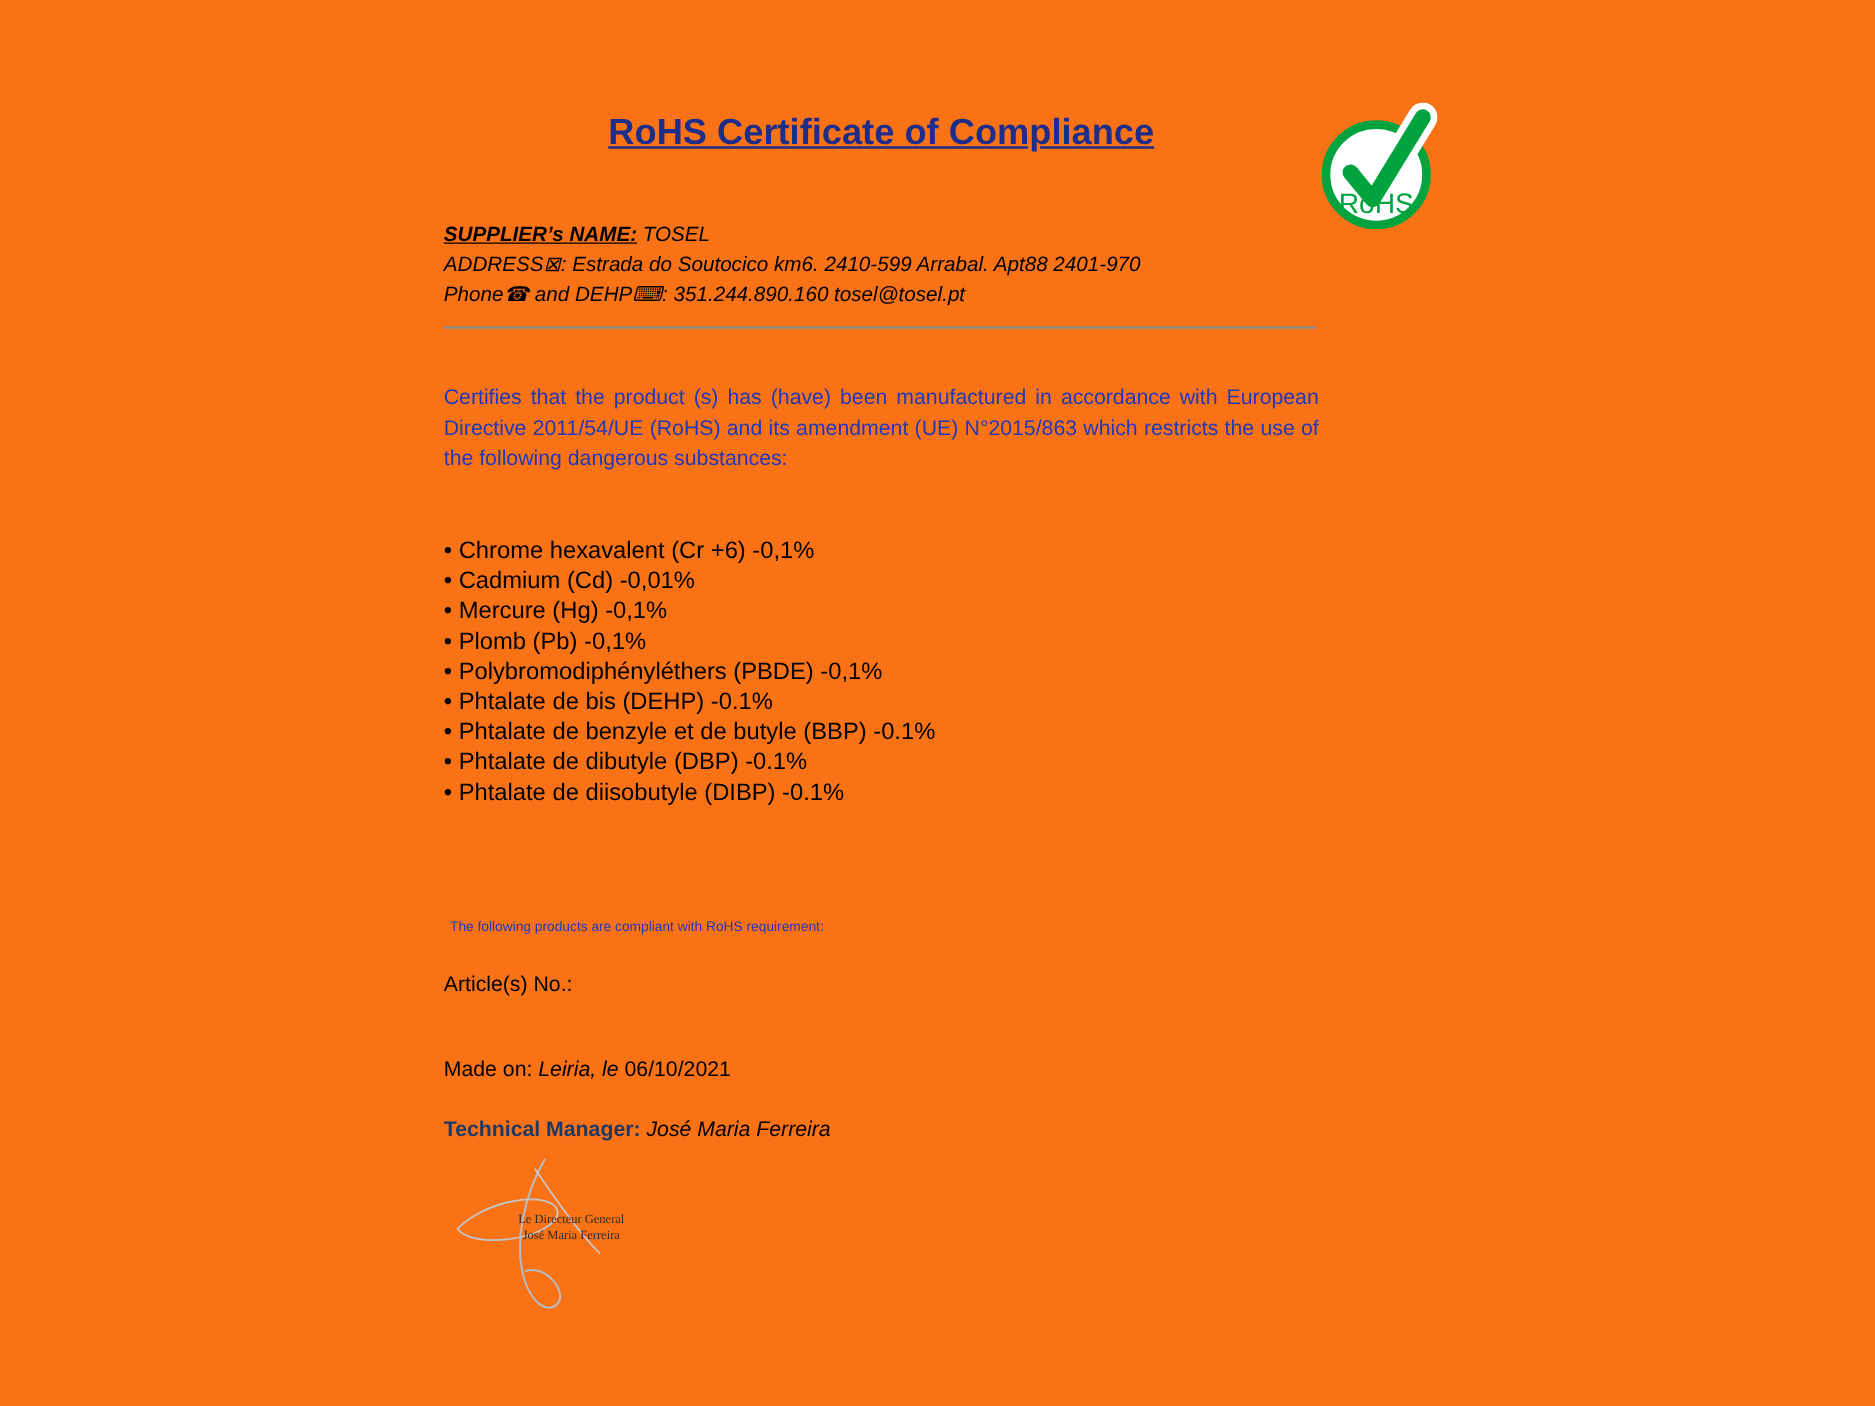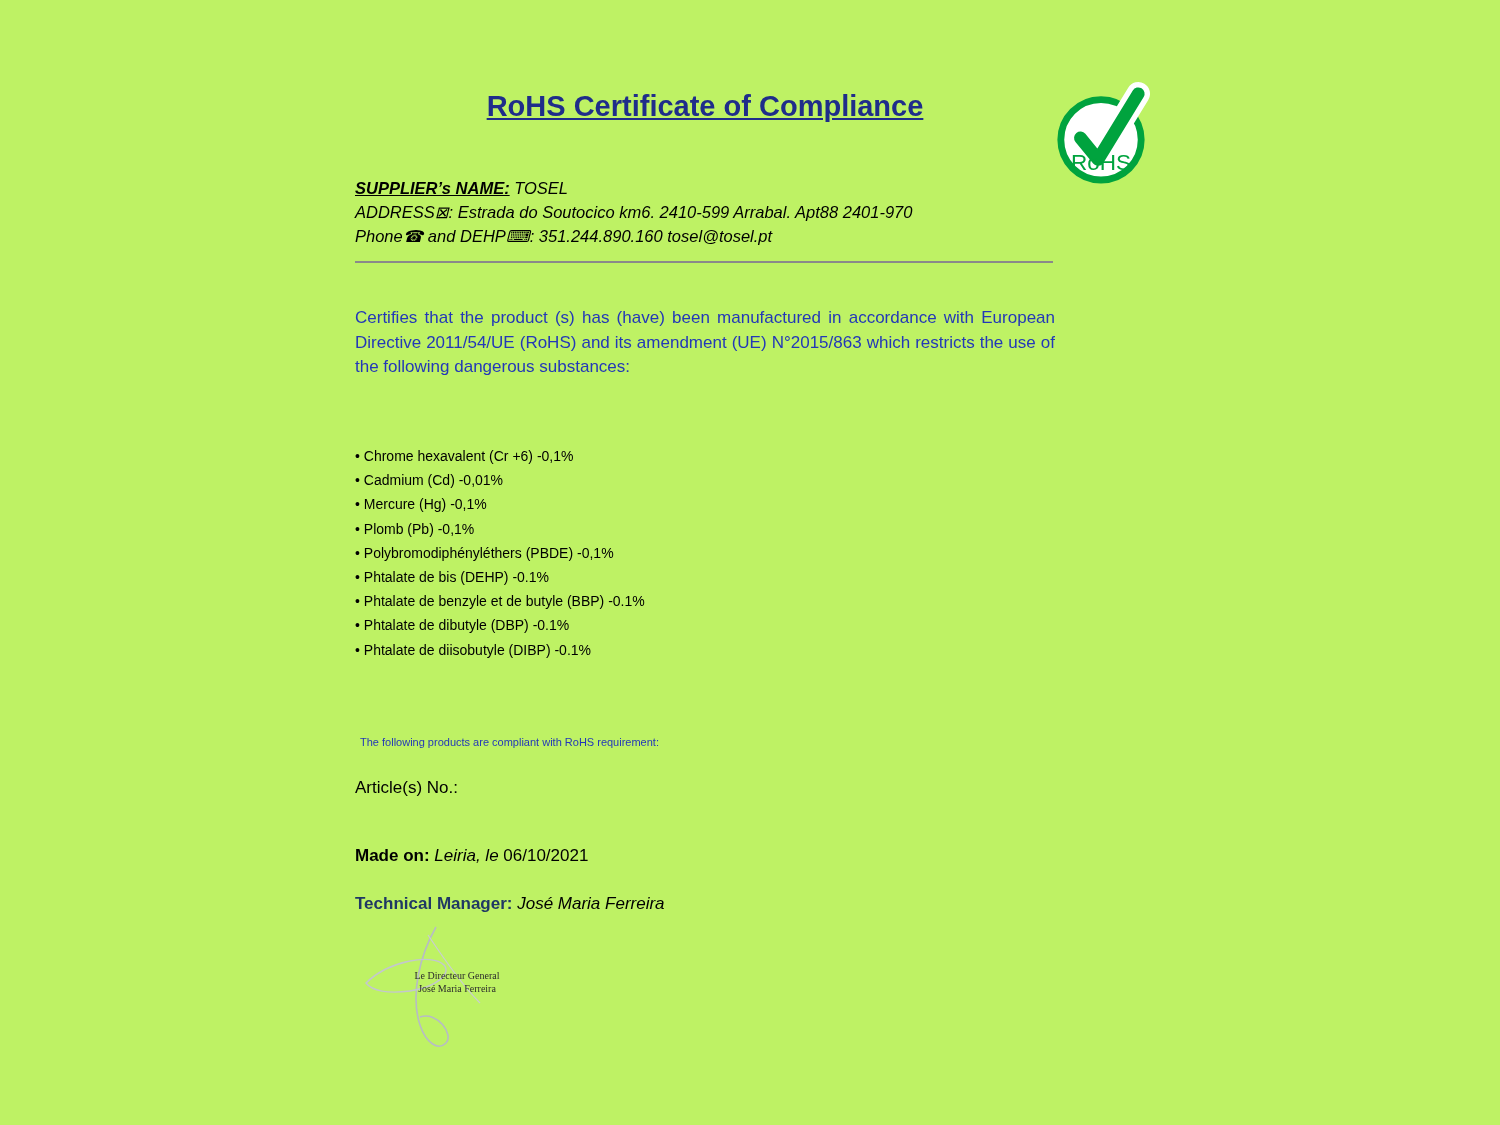--- a/index.html
+++ b/index.html
@@ -1,20 +1,20 @@
 <!DOCTYPE html>
 <html><head>
 <meta charset="utf-8">
 <style>
   html, body { margin: 0; padding: 0; background: #ffffff; }
   .page {
     position: relative;
     width: 1500px;
     height: 1125px;
-    background: #bef264;
+    background: #f97316;
     font-family: "Liberation Sans", sans-serif;
     color: #000;
     overflow: hidden;
   }
   .doc-title {
     position: absolute;
     top: 90px; left: 355px; width: 700px;
     text-align: center;
     font-size: 29px;
     font-weight: bold;
@@ -39,41 +39,41 @@
   }
   .certifies {
     position: absolute;
     top: 306px; left: 355px; width: 700px;
     color: #2338b8;
     font-size: 17px; line-height: 24.5px;
     text-align: justify;
   }
   .substances {
     position: absolute;
-    top: 444px; left: 355px; width: 700px;
+    top: 429px; left: 355px; width: 700px;
     list-style: none; margin: 0; padding: 0;
-    font-size: 14px; line-height: 24.2px;
+    font-size: 19px; line-height: 24.2px;
   }
   .substances li::before { content: "• "; }
   .compliant {
     position: absolute;
     top: 736px; left: 360px; width: 700px;
     color: #2338b8; font-size: 11px;
   }
   .article {
     position: absolute;
     top: 778px; left: 355px; width: 700px;
     font-size: 17px;
   }
   .made-on {
     position: absolute;
     top: 846px; left: 355px; width: 700px;
     font-size: 17px;
   }
-  .made-on .lbl { font-weight: bold; }
+  .made-on .lbl { font-weight: normal; }
   .made-on .place { font-style: italic; }
   .tech-manager {
     position: absolute;
     top: 894px; left: 355px; width: 700px;
     font-size: 17px;
   }
   .tech-manager .lbl { font-weight: bold; color: #1f3864; }
   .tech-manager .val { font-style: italic; }
   .signature {
     position: absolute;

